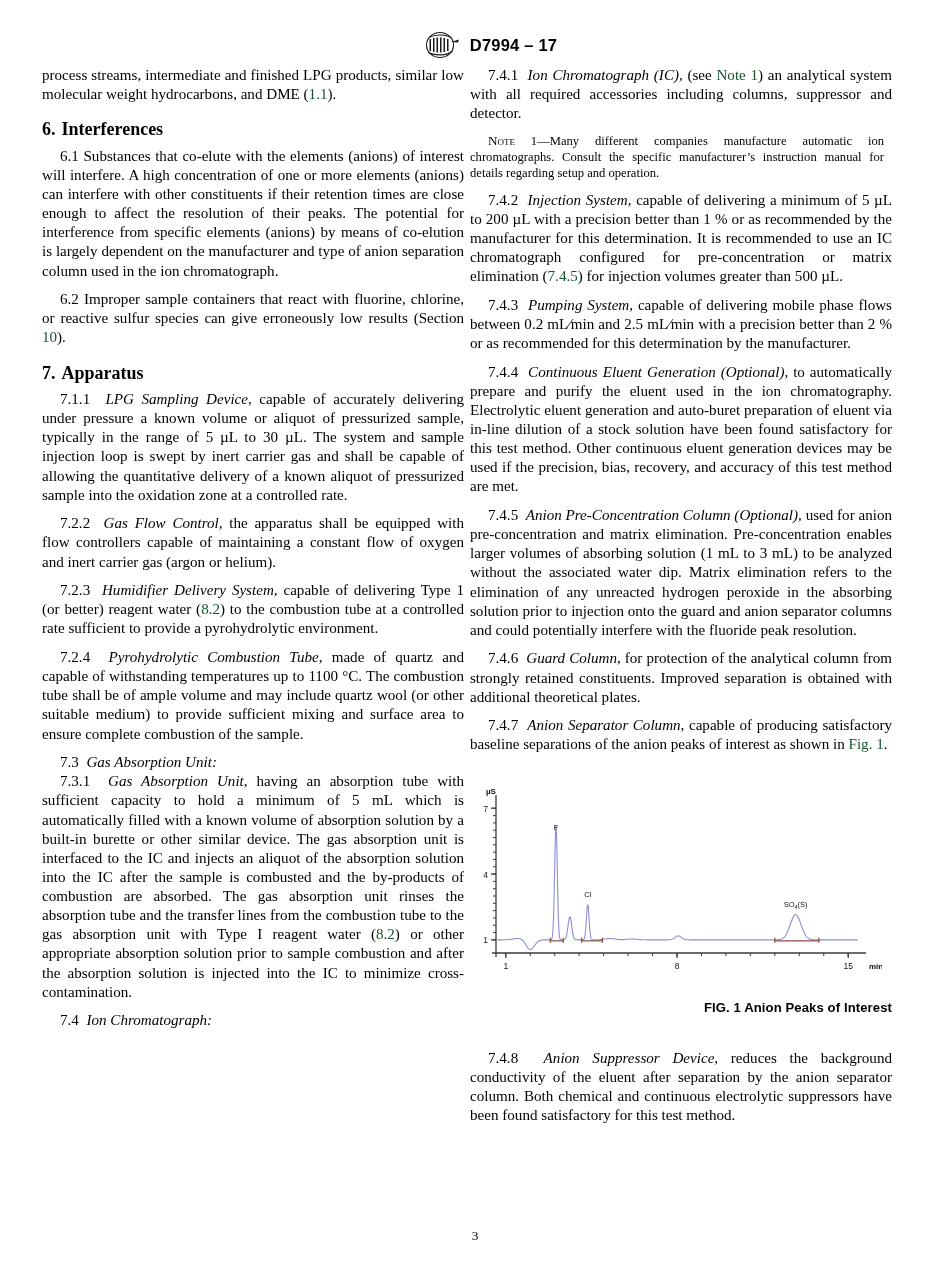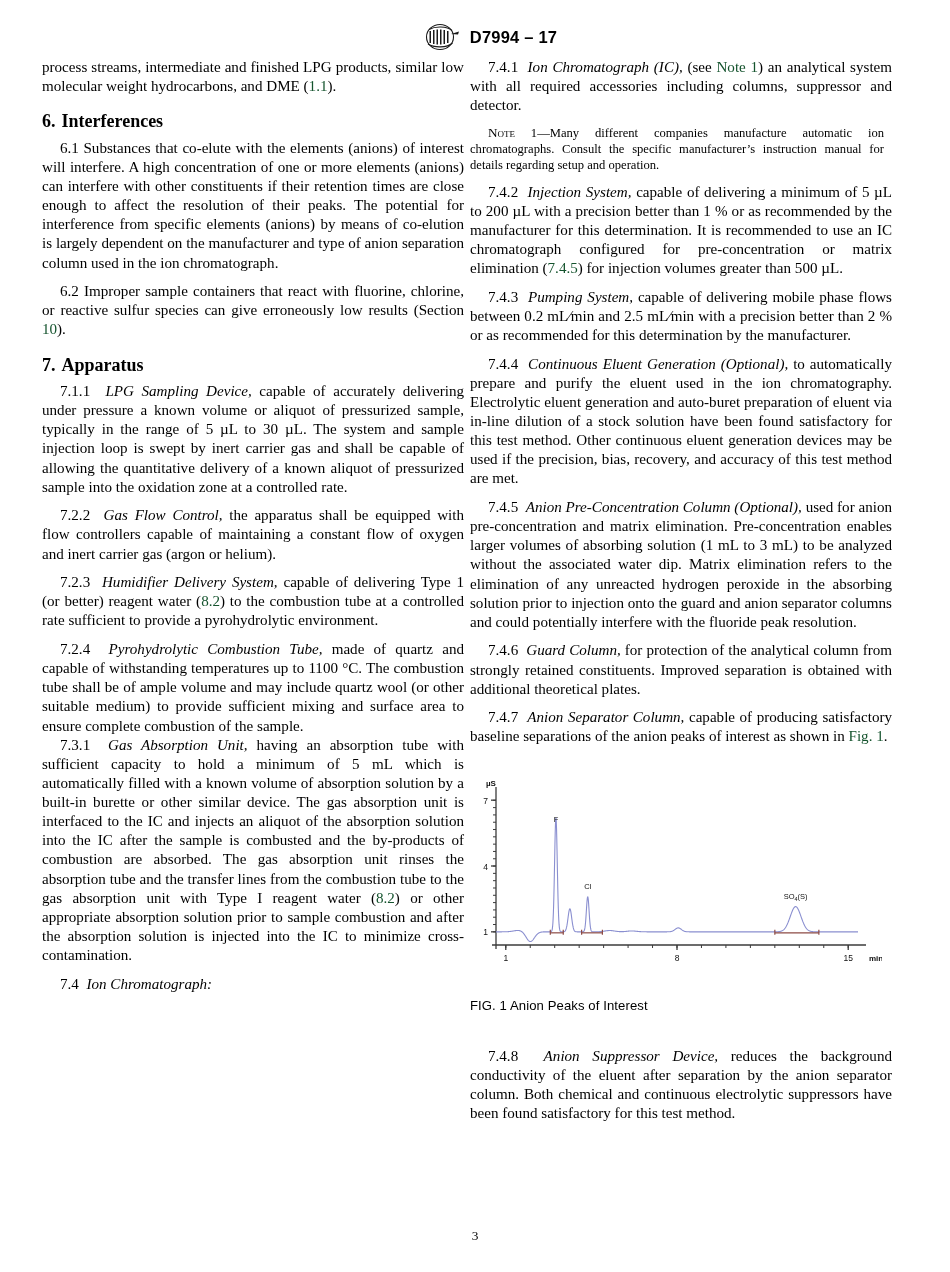--- a/index.html
+++ b/index.html
@@ -13,21 +13,21 @@
     font-family: "Liberation Serif", "DejaVu Serif", serif;
     color: #000000;
     position: relative;
     overflow: hidden;
   }
   .page {
     width: 950px;
     height: 1272px;
     position: relative;
     box-sizing: border-box;
-    padding: 0 42px;
+    padding: 8px 42px;
   }
 
   
   .header {
     height: 58px;
     display: flex;
     align-items: flex-end;
     justify-content: center;
     padding-bottom: 6px;
     box-sizing: border-box;
@@ -95,24 +95,24 @@
   }
 
   
   .figure {
     margin-top: 30px;
     width: 100%;
   }
   .figure svg { display: block; }
   .fig-caption {
     font-family: "Liberation Sans", "DejaVu Sans", sans-serif;
-    font-weight: normal;
+    font-weight: bold;
     font-size: 13.1px;
-    text-align: left;
-    margin-top: 13px;
+    text-align: right;
+    margin-top: 7px;
     letter-spacing: 0.1px;
   }
   .after-figure { margin-top: 34px; }
 
   
   .footer {
     position: absolute;
     left: 0;
     right: 0;
     bottom: 28px;
@@ -169,20 +169,21 @@
       <p class="indent tight"><span>7.1.1</span>&nbsp;&nbsp;<span class="it">LPG Sampling Device,</span><span> capable of accurately delivering under pressure a known volume or aliquot of pressurized sample, typically in the range of 5 µL to 30 µL. The system and sample injection loop is swept by inert carrier gas and shall be capable of allowing the quantitative delivery of a known aliquot of pressurized sample into the oxidation zone at a controlled rate.</span></p>
 
 
 
       <p class="indent body-sp"><span>7.2.2</span>&nbsp;&nbsp;<span class="it">Gas Flow Control,</span><span> the apparatus shall be equipped with flow controllers capable of maintaining a constant flow of oxygen and inert carrier gas (argon or helium).</span></p>
 
       <p class="indent body-sp"><span>7.2.3</span>&nbsp;&nbsp;<span class="it">Humidifier Delivery System,</span><span> capable of delivering Type 1 (or better) reagent water (</span><span class="ref">8.2</span><span>) to the combustion tube at a controlled rate sufficient to provide a pyrohydrolytic environment.</span></p>
 
       <p class="indent body-sp"><span>7.2.4</span>&nbsp;&nbsp;<span class="it">Pyrohydrolytic Combustion Tube,</span><span> made of quartz and capable of withstanding temperatures up to 1100 °C. The combustion tube shall be of ample volume and may include quartz wool (or other suitable medium) to provide sufficient mixing and surface area to ensure complete combustion of the sample.</span></p>
 
+      <p class="indent body-sp"><span>7.3</span>&nbsp;&nbsp;<span class="it">Gas Absorption Unit:</span></p>
 
       <p class="indent tight"><span>7.3.1</span>&nbsp;&nbsp;<span class="it">Gas Absorption Unit,</span><span> having an absorption tube with sufficient capacity to hold a minimum of 5 mL which is automatically filled with a known volume of absorption solution by a built-in burette or other similar device. The gas absorption unit is interfaced to the IC and injects an aliquot of the absorption solution into the IC after the sample is combusted and the by-products of combustion are absorbed. The gas absorption unit rinses the absorption tube and the transfer lines from the combustion tube to the gas absorption unit with Type I reagent water (</span><span class="ref">8.2</span><span>) or other appropriate absorption solution prior to sample combustion and after the absorption solution is injected into the IC to minimize cross-contamination.</span></p>
 
       <p class="indent body-sp"><span>7.4</span>&nbsp;&nbsp;<span class="it">Ion Chromatograph:</span></p>
 
     </div>
 
     <div class="col">
 
       <p class="indent"><span>7.4.1</span>&nbsp;&nbsp;<span class="it">Ion Chromatograph (IC),</span><span> (see </span><span class="ref">Note 1</span><span>) an analytical system with all required accessories including columns, suppressor and detector.</span></p>

